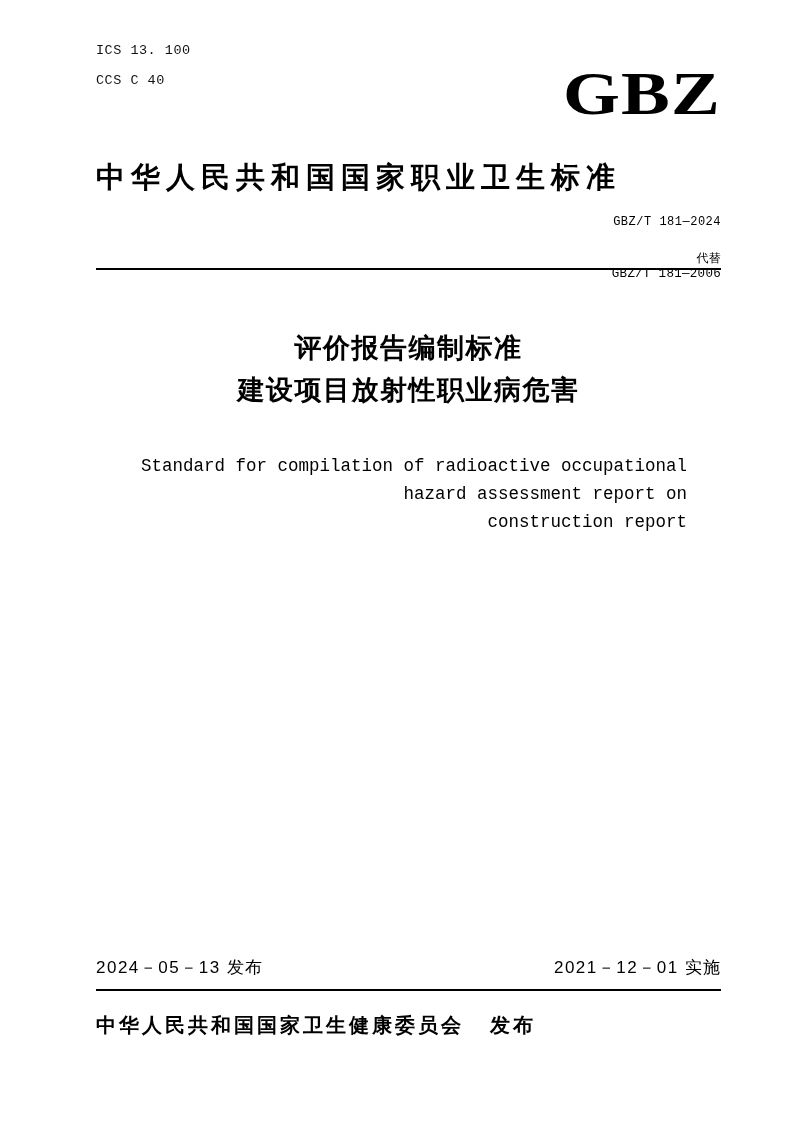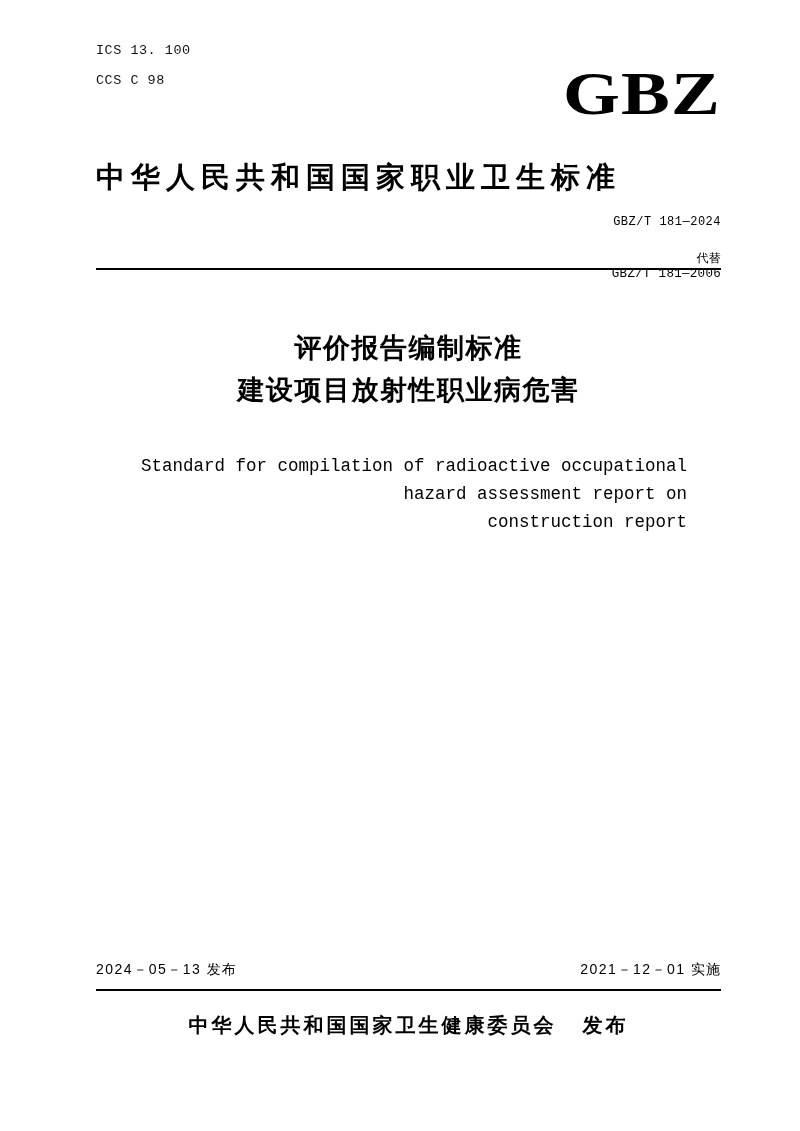--- a/index.html
+++ b/index.html
@@ -125,60 +125,59 @@
   
   .dates {
     position: absolute;
     left: 96px;
     right: 96px;
     bottom: 152px;
     display: flex;
     justify-content: space-between;
     align-items: flex-end;
     font-family: "DejaVu Sans", sans-serif;
-    font-size: 14px;
+    font-size: 17px;
     letter-spacing: 1px;
   }
   .dates .d-num {
     font-family: "Liberation Sans", sans-serif;
     letter-spacing: 1.5px;
   }
   .rule-bottom {
     position: absolute;
     left: 96px;
     right: 96px;
     bottom: 140px;
     height: 2px;
     background: #000;
   }
   .issuer {
     position: absolute;
     left: 96px;
     right: 96px;
     bottom: 92px;
-    text-align: center;
     font-family: "DejaVu Sans", sans-serif;
     font-weight: bold;
     font-size: 20px;
     letter-spacing: 3px;
     white-space: nowrap;
   }
   .issuer .gap {
     display: inline-block;
     width: 26px;
   }
 </style>
 </head>
 <body>
 
 <div class="page">
 
   <div class="codes">
     <div class="code-line">ICS 13. 100</div>
-    <div class="code-line">CCS C 98</div>
+    <div class="code-line">CCS C 40</div>
   </div>
 
   <div class="gbz-logo">GBZ</div>
 
   <div class="nat-title">中华人民共和国国家职业卫生标准</div>
 
   <div class="std-no">
     <div class="main">GBZ/T 181—2024</div>
     <div class="replace">
       <span class="cn">代替</span>

